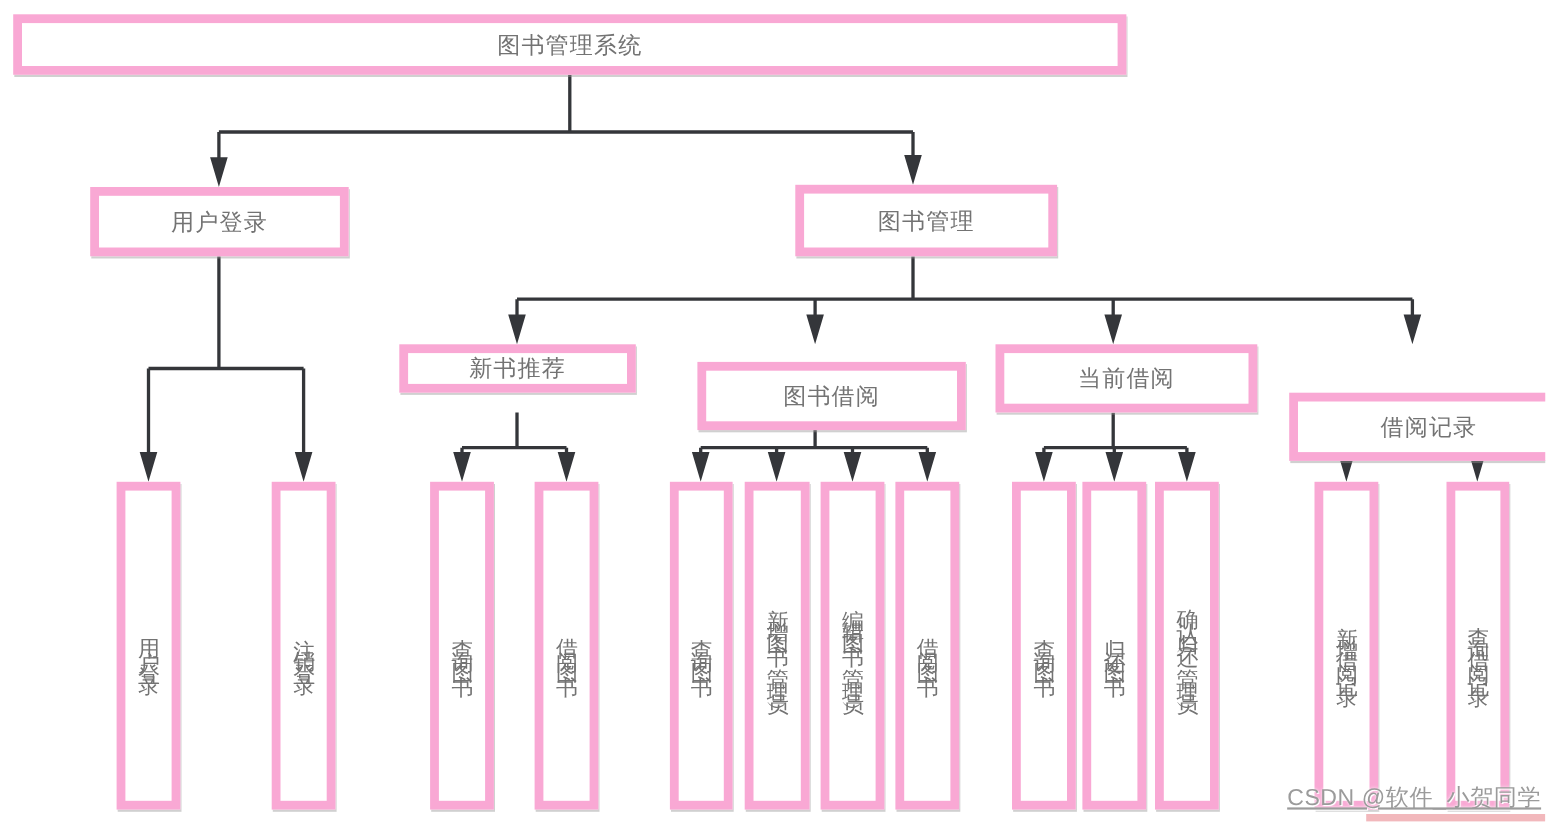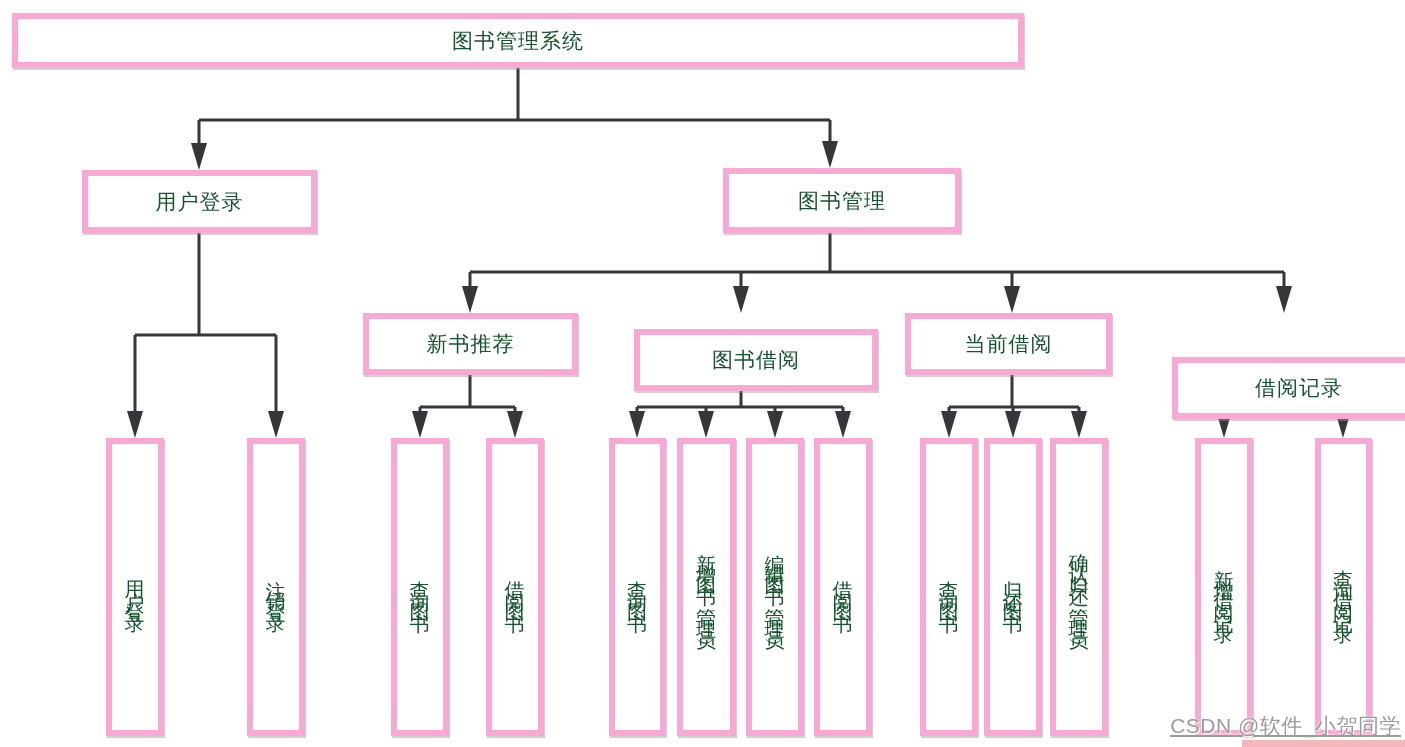--- a/index.html
+++ b/index.html
@@ -20,26 +20,26 @@
     left: 0;
     top: 0;
     width: 1405px;
     height: 747px;
     pointer-events: none;
   }
   .box {
     position: absolute;
     box-sizing: border-box;
     background: #ffffff;
-    border: 6px solid #f9a8d4;
+    border: 8px solid #f9a8d4;
     box-shadow: 1px 2px 0 rgba(150,150,150,0.45);
     display: flex;
     align-items: center;
     justify-content: center;
-    color: #14532d;
+    color: #737373;
     z-index: 2;
   }
   .h-label {
     font-size: 21px;
     letter-spacing: 1px;
     white-space: nowrap;
   }
   .v-label {
     writing-mode: vertical-rl;
     text-orientation: mixed;
@@ -105,23 +105,23 @@
       M1071 411 L1087 411 L1079 438 Z
       M1216 411 L1232 411 L1224 438 Z
       M1335 411 L1351 411 L1343 438 Z"></path>
   </svg>
 
   <div class="box h-label" style="left:12px; top:13px; width:1012px; height:55px;">图书管理系统</div>
 
   <div class="box h-label" style="left:82px; top:170px; width:235px; height:63px;">用户登录</div>
   <div class="box h-label" style="left:711px; top:168px; width:238px; height:65px;margin-left:12px;">图书管理</div>
 
-  <div class="box h-label" style="left:363px; top:313px; width:215px; height:62px;">新书推荐</div>
+  <div class="box h-label" style="left:363px; top:313px; width:215px; height:44px;">新书推荐</div>
   <div class="box h-label" style="left:634px; top:329px; width:244px; height:62px;">图书借阅</div>
-  <div class="box h-label" style="left:905px; top:313px; width:207px; height:62px;">当前借阅</div>
+  <div class="box h-label" style="left:905px; top:313px; width:238px; height:62px;">当前借阅</div>
   <div class="box h-label" style="left:1172px; top:313px; width:254px; height:62px;margin-top:44px;">借阅记录</div>
 
   <div class="box v-label" style="left:106px; top:438px; width:58px; height:298px;">用户登录</div>
   <div class="box v-label" style="left:247px; top:438px; width:58px; height:298px;">注销登录</div>
 
   <div class="box v-label" style="left:391px; top:438px; width:58px; height:298px;">查询图书</div>
   <div class="box v-label" style="left:486px; top:438px; width:58px; height:298px;">借阅图书</div>
 
   <div class="box v-label" style="left:609px; top:438px; width:57px; height:298px;">查询图书</div>
   <div class="box v-label" style="left:677px; top:438px; width:59px; height:298px;">新增图书（管理员）</div>

